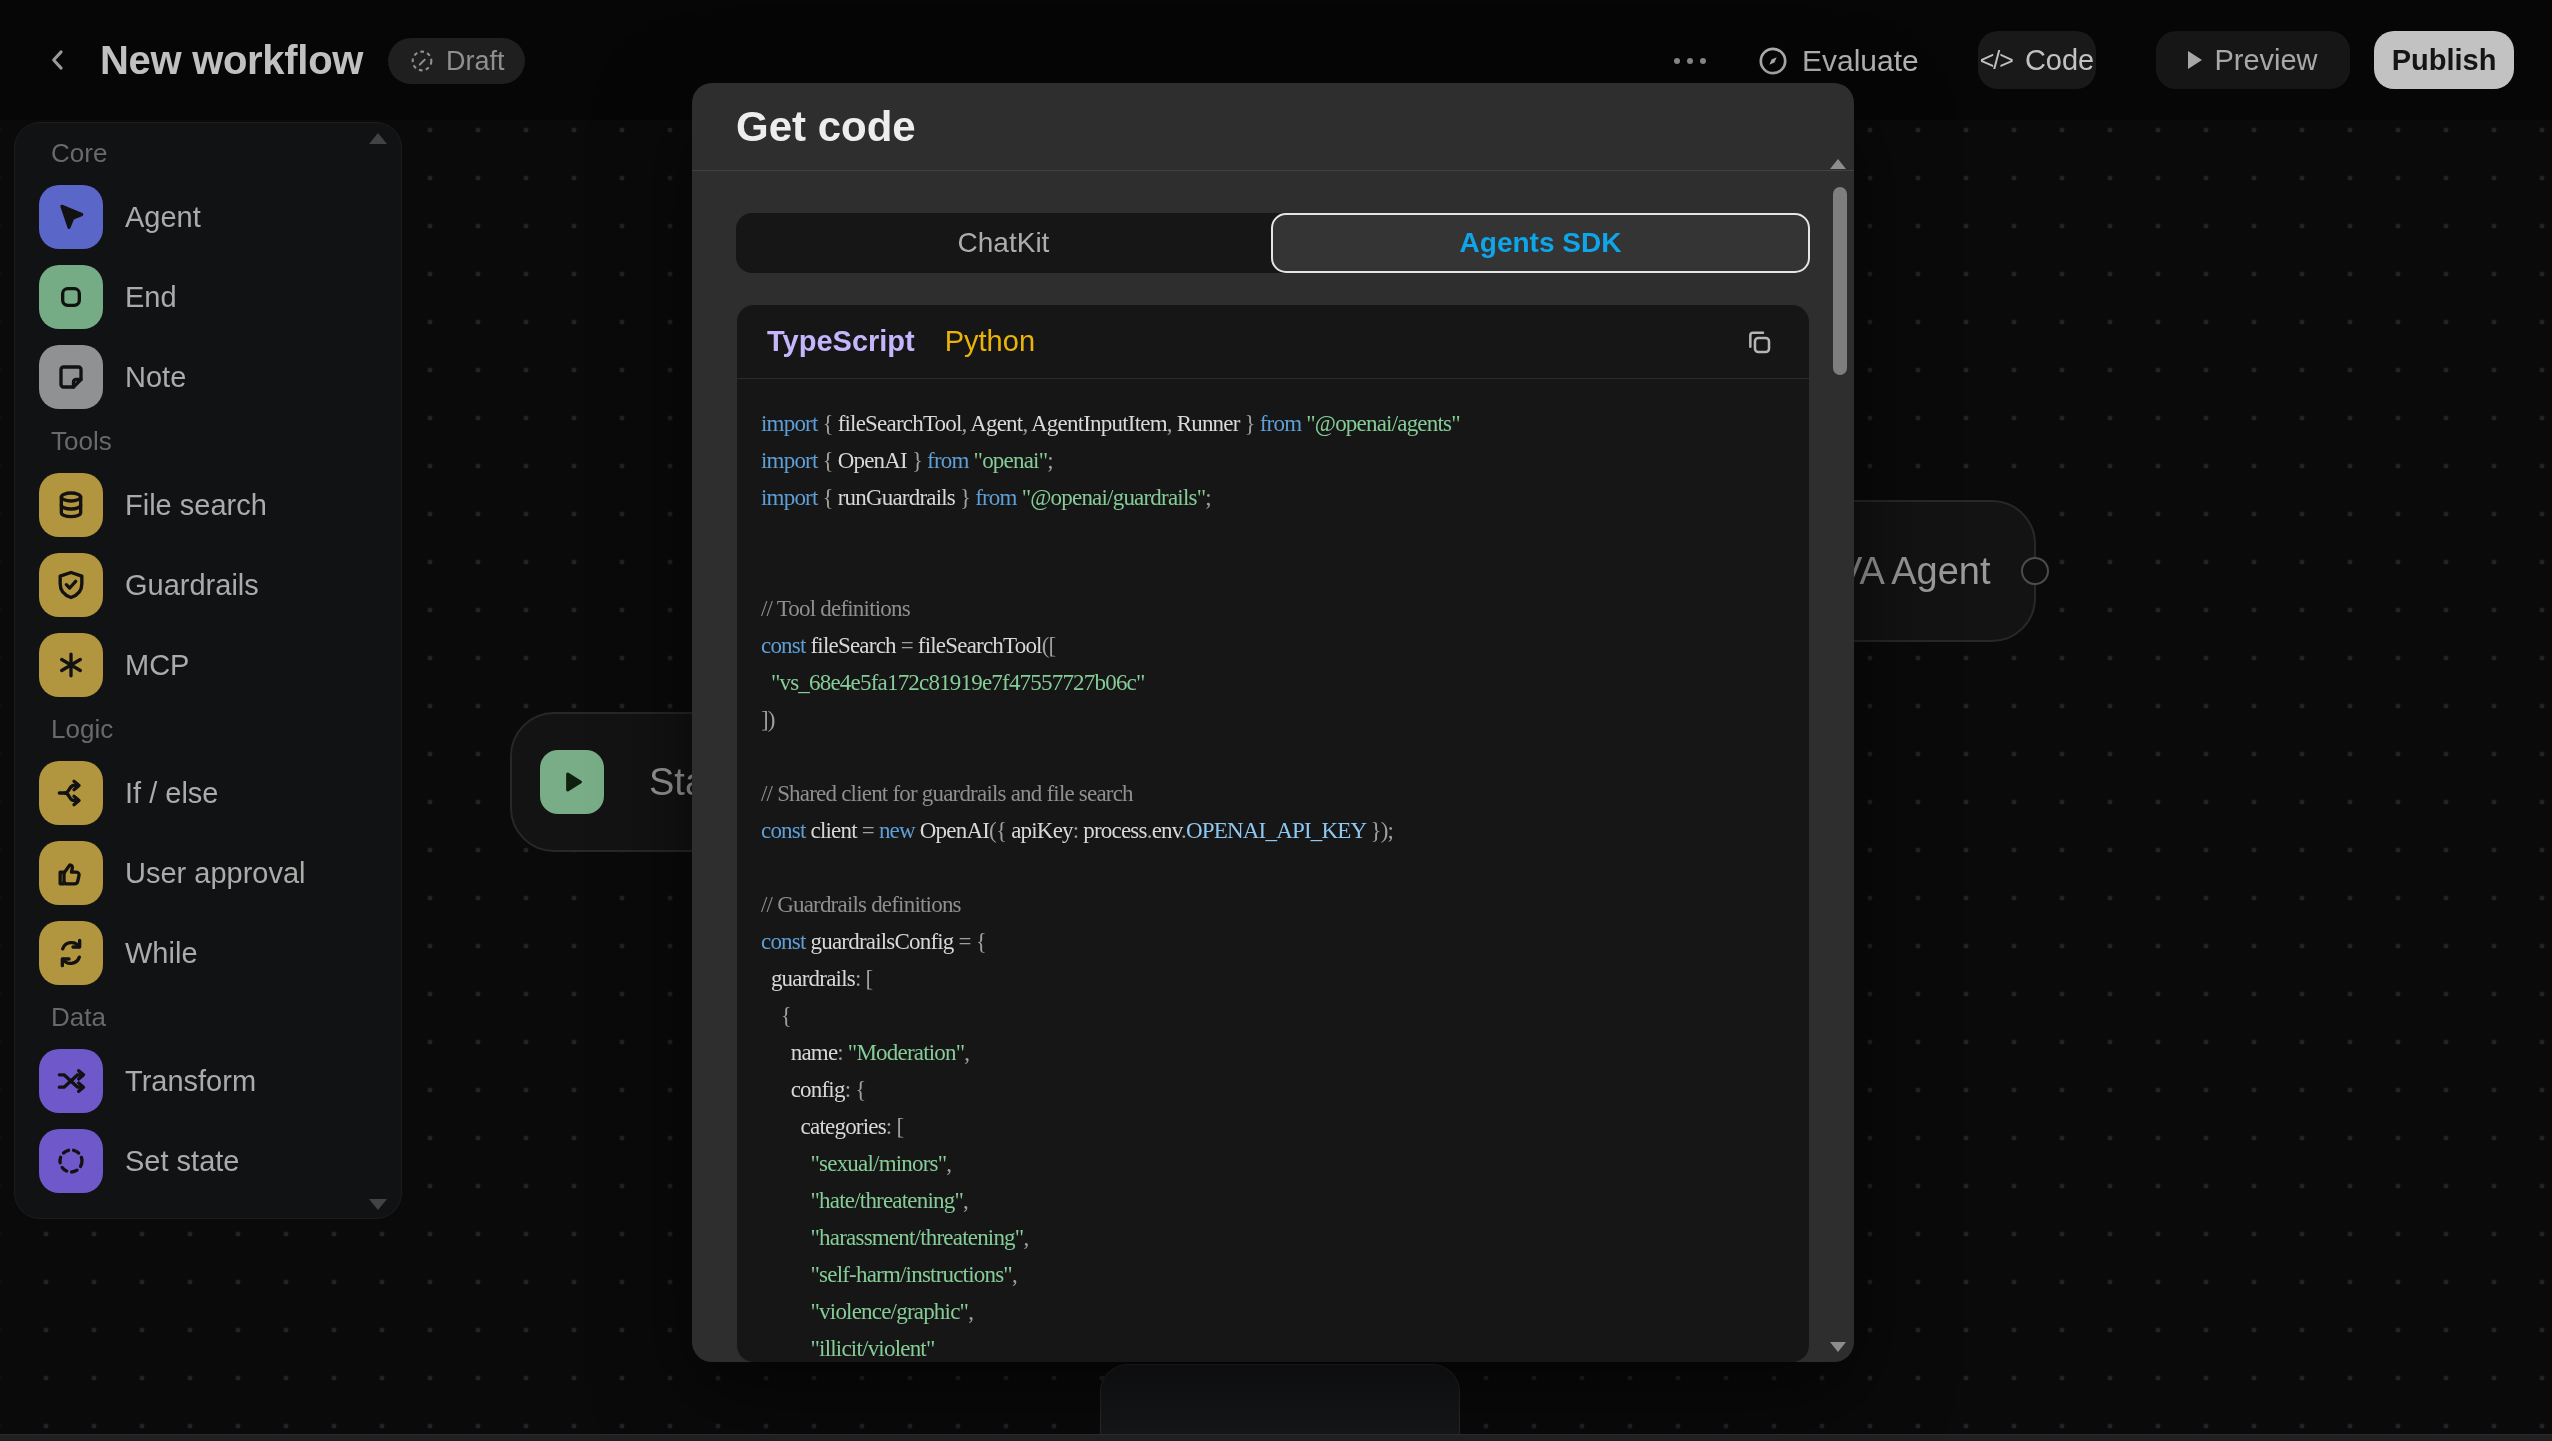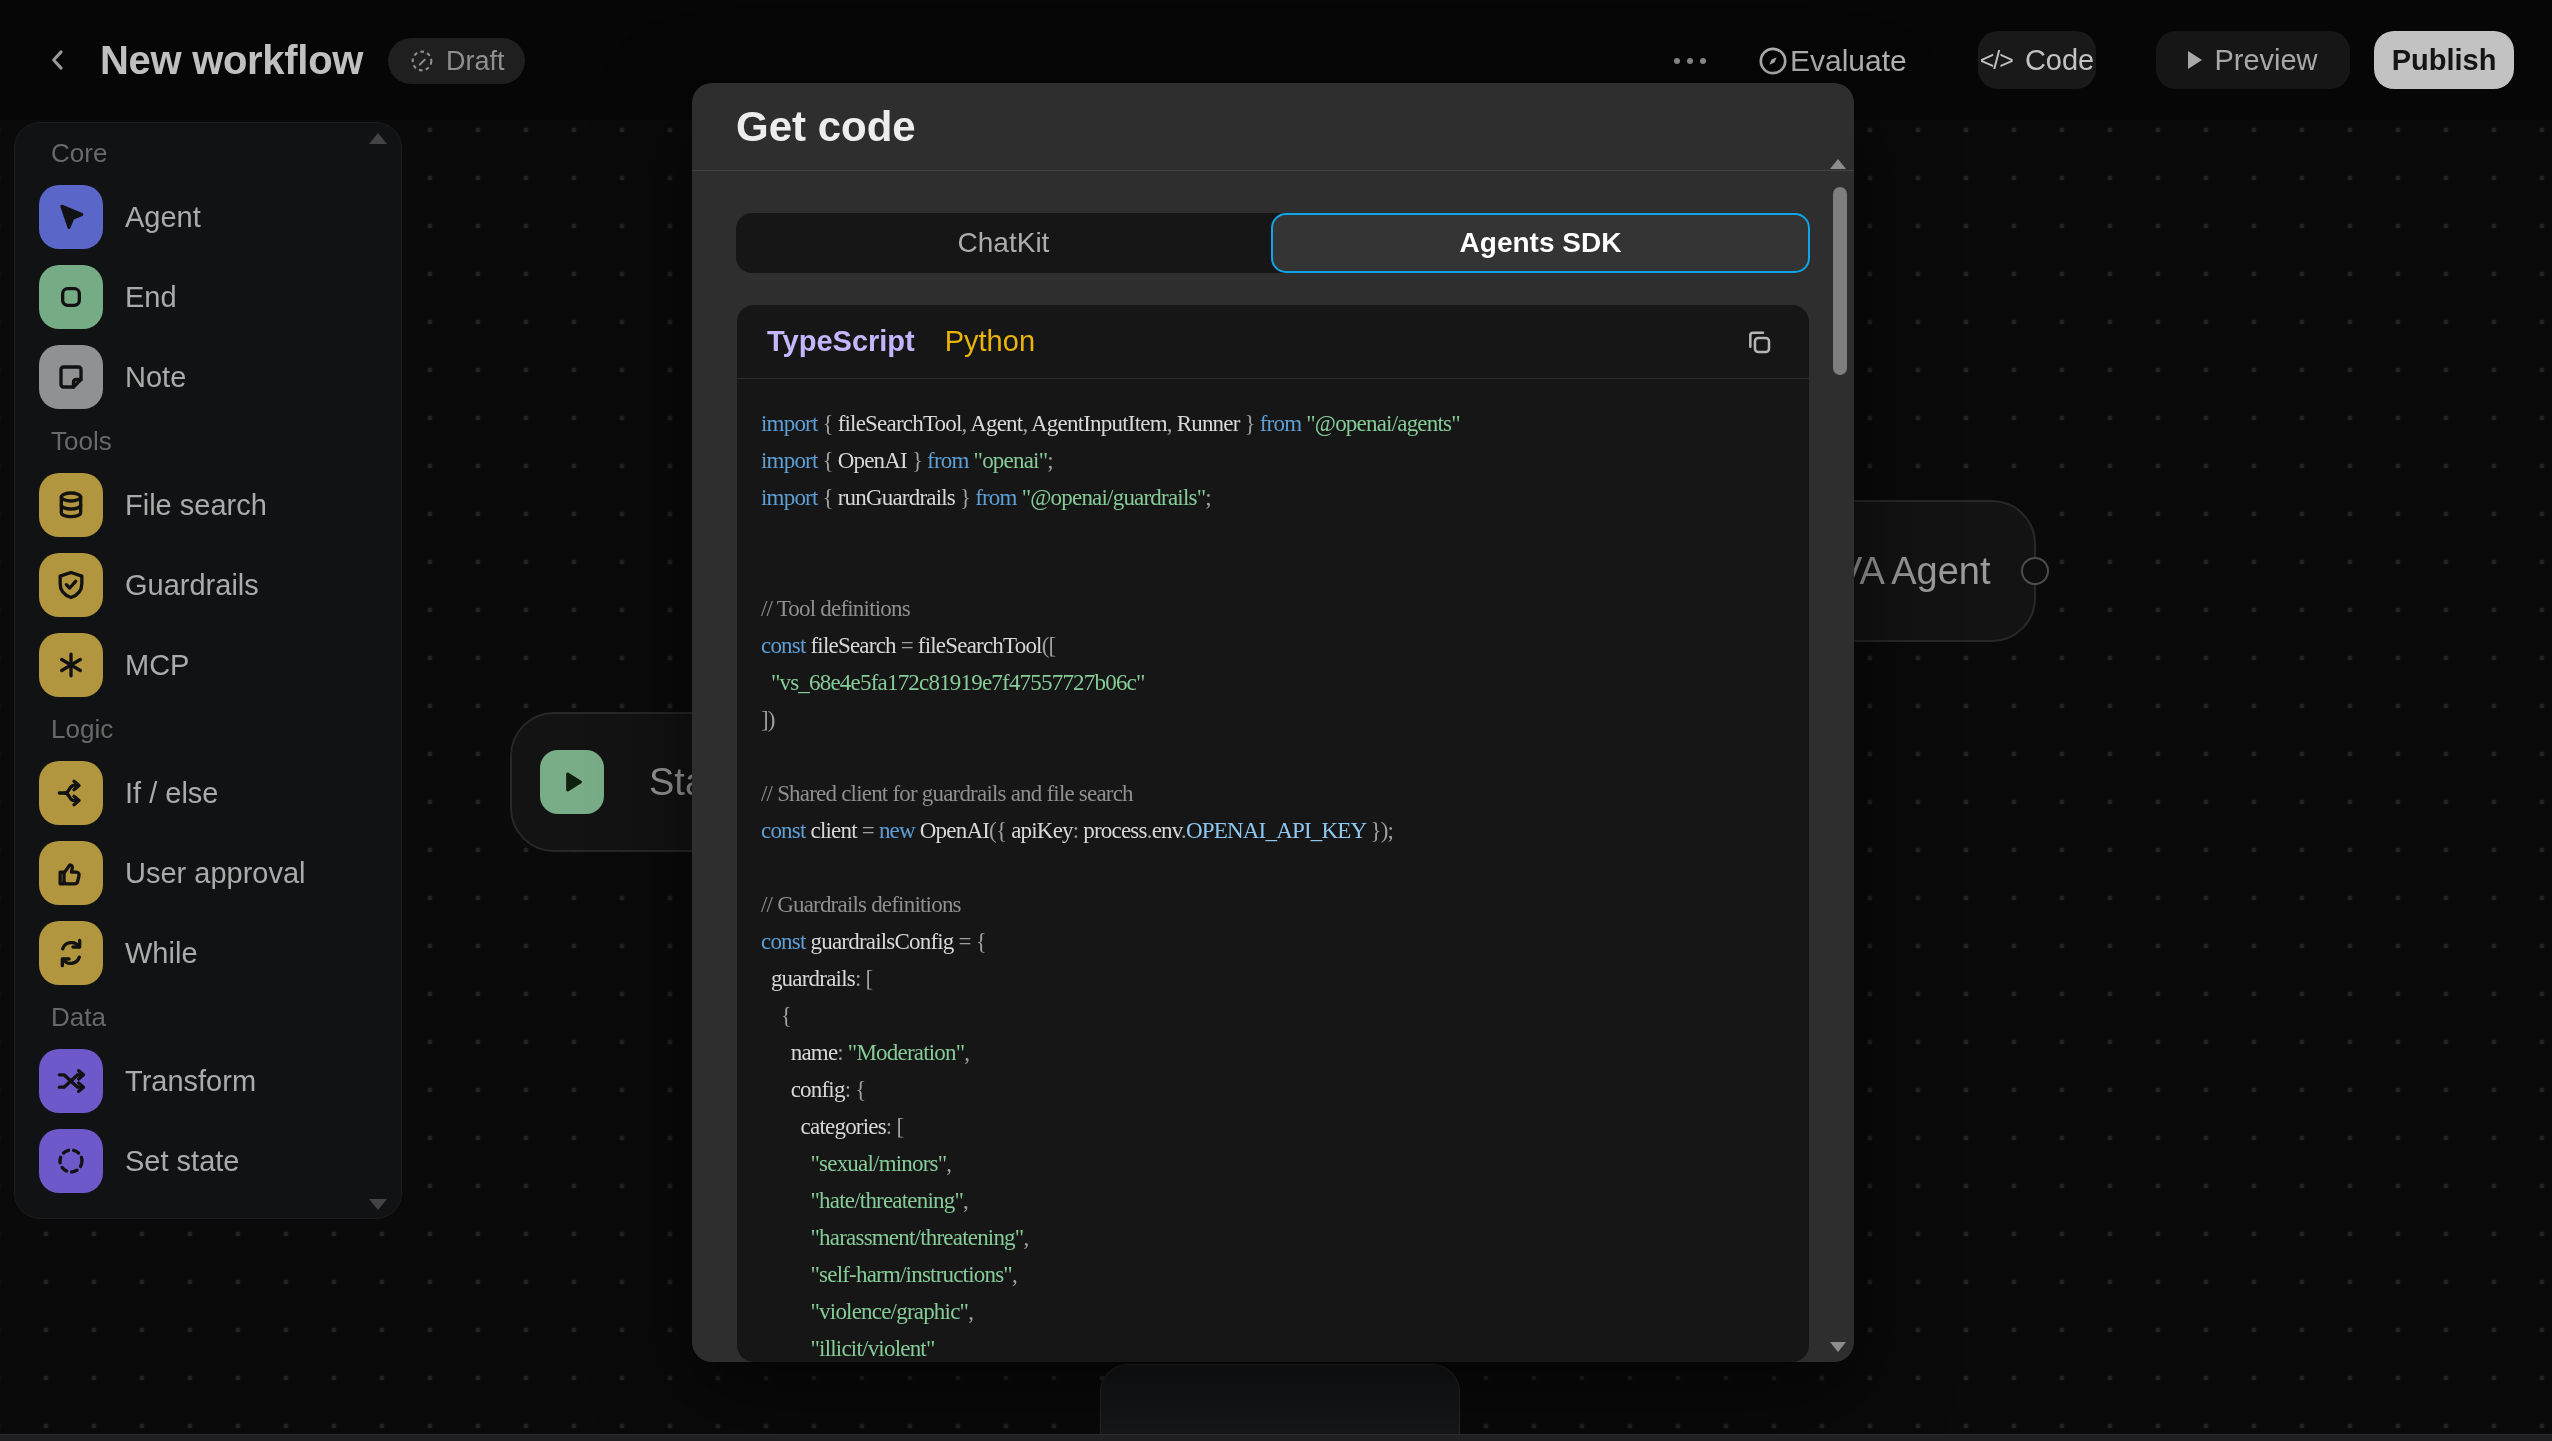--- a/index.html
+++ b/index.html
@@ -10,21 +10,21 @@
     background-image: radial-gradient(circle, #222225 2.2px, transparent 2.8px);
     background-size: 48px 48px; background-position: 22px 10px; }
 
   
   .topbar { position:absolute; left:0; top:0; width:2552px; height:120px; background:#060607; }
   .back-btn { position:absolute; left:38px; top:40px; width:40px; height:40px; display:flex; align-items:center; justify-content:center; cursor:pointer; }
   .page-title { position:absolute; left:100px; top:38px; font-size:40px; font-weight:700; color:#c0c0c0; letter-spacing:-0.3px; }
   .draft-badge { position:absolute; left:388px; top:38px; height:46px; padding:0 20px; background:#1f1f20; border-radius:23px; display:flex; align-items:center; gap:10px; color:#8f8f8f; font-size:27px; }
   .ellipsis-btn { position:absolute; left:1664px; top:44px; width:52px; height:34px; display:flex; align-items:center; justify-content:center; gap:7px; cursor:pointer; }
   .ellipsis-btn i { width:6px; height:6px; border-radius:50%; background:#8e8e8e; }
-  .evaluate-btn { position:absolute; left:1756px; top:36px; height:50px; display:flex; align-items:center; color:#b2b2b2; font-size:30px; cursor:pointer; }
+  .evaluate-btn { position:absolute; left:1756px; top:36px; height:50px; display:flex; align-items:center; gap:12px; color:#b2b2b2; font-size:30px; cursor:pointer; }
   .pill-btn { position:absolute; top:31px; height:58px; border-radius:20px; display:flex; align-items:center; justify-content:center; gap:12px; font-size:29px; cursor:pointer; }
   .code-btn { left:1978px; width:118px; background:#191919; color:#c2c2c2; }
   .preview-btn { left:2156px; width:194px; background:#161617; color:#a8a8a8; }
   .publish-btn { left:2374px; width:140px; background:#c2c2c2; color:#151515; font-weight:600; }
   .play-tri { width:0; height:0; border-left:14px solid #a8a8a8; border-top:9px solid transparent; border-bottom:9px solid transparent; }
   .code-glyph { font-size:25px; letter-spacing:-1px; color:#c2c2c2; }
 
   
   .palette { position:absolute; left:14px; top:122px; width:388px; height:1097px; background:#111213; border:1px solid #1d1d1f; border-radius:26px; padding:6px 0 0 24px; overflow:hidden; }
   .palette-section-label { height:48px; display:flex; align-items:center; padding-left:12px; color:#696969; font-size:26px; }
@@ -46,21 +46,21 @@
   .agent-port { position:absolute; right:-15px; top:50%; margin-top:-14px; width:28px; height:28px; border-radius:50%; background:#0e0e0f; border:2px solid #4c4c4e; }
   .canvas-toolbar { position:absolute; left:1100px; top:1364px; width:360px; height:80px; background:#17181a; border:1px solid #2a2a2c; border-bottom:none; border-radius:28px 28px 0 0; }
   .bottom-strip { position:absolute; left:0; bottom:0; width:2552px; height:7px; background:#202023; border-top:1px solid #2b2b2e; }
 
   
   .modal { position:absolute; left:692px; top:83px; width:1162px; height:1279px; background:#2e2e2e; border-radius:20px; box-shadow:0 30px 90px rgba(0,0,0,.6); overflow:hidden; }
   .modal-header { height:88px; border-bottom:1px solid #414141; display:flex; align-items:center; padding-left:44px; }
   .modal-title { font-size:42px; font-weight:700; color:#ededed; }
   .seg-control { margin:42px 44px 0 44px; height:60px; background:#161616; border-radius:16px; display:flex; }
   .seg { flex:1; display:flex; align-items:center; justify-content:center; font-size:28px; color:#adadad; cursor:pointer; border-radius:15px; }
-  .seg.selected { background:#343434; border:2px solid #0ea5e9; color:#ffffff; font-weight:700; }
+  .seg.selected { background:#343434; border:2px solid #e5e5e5; color:#0ea5e9; font-weight:700; }
 
   .code-card { margin:31px 44px 0 44px; height:1059px; background:#161617; border:1px solid #2e2e30; border-radius:18px; overflow:hidden; }
   .code-card-header { height:74px; border-bottom:1px solid #2b2b2d; display:flex; align-items:center; padding:0 30px; }
   .lang { font-size:29px; cursor:pointer; }
   .lang-ts { color:#c4b5fd; font-weight:700; }
   .lang-py { color:#eab308; margin-left:30px; }
   .copy-btn { margin-left:auto; width:40px; height:40px; display:flex; align-items:center; justify-content:center; cursor:pointer; }
   .code-block { padding:26px 0 0 24px; font-family:Liberation Serif, serif; font-size:23px; letter-spacing:-0.8px; font-weight:500; }
   .code-line { height:37px; line-height:37px; white-space:pre; }
   .tok-kw  { color:#5d9fd6; }

